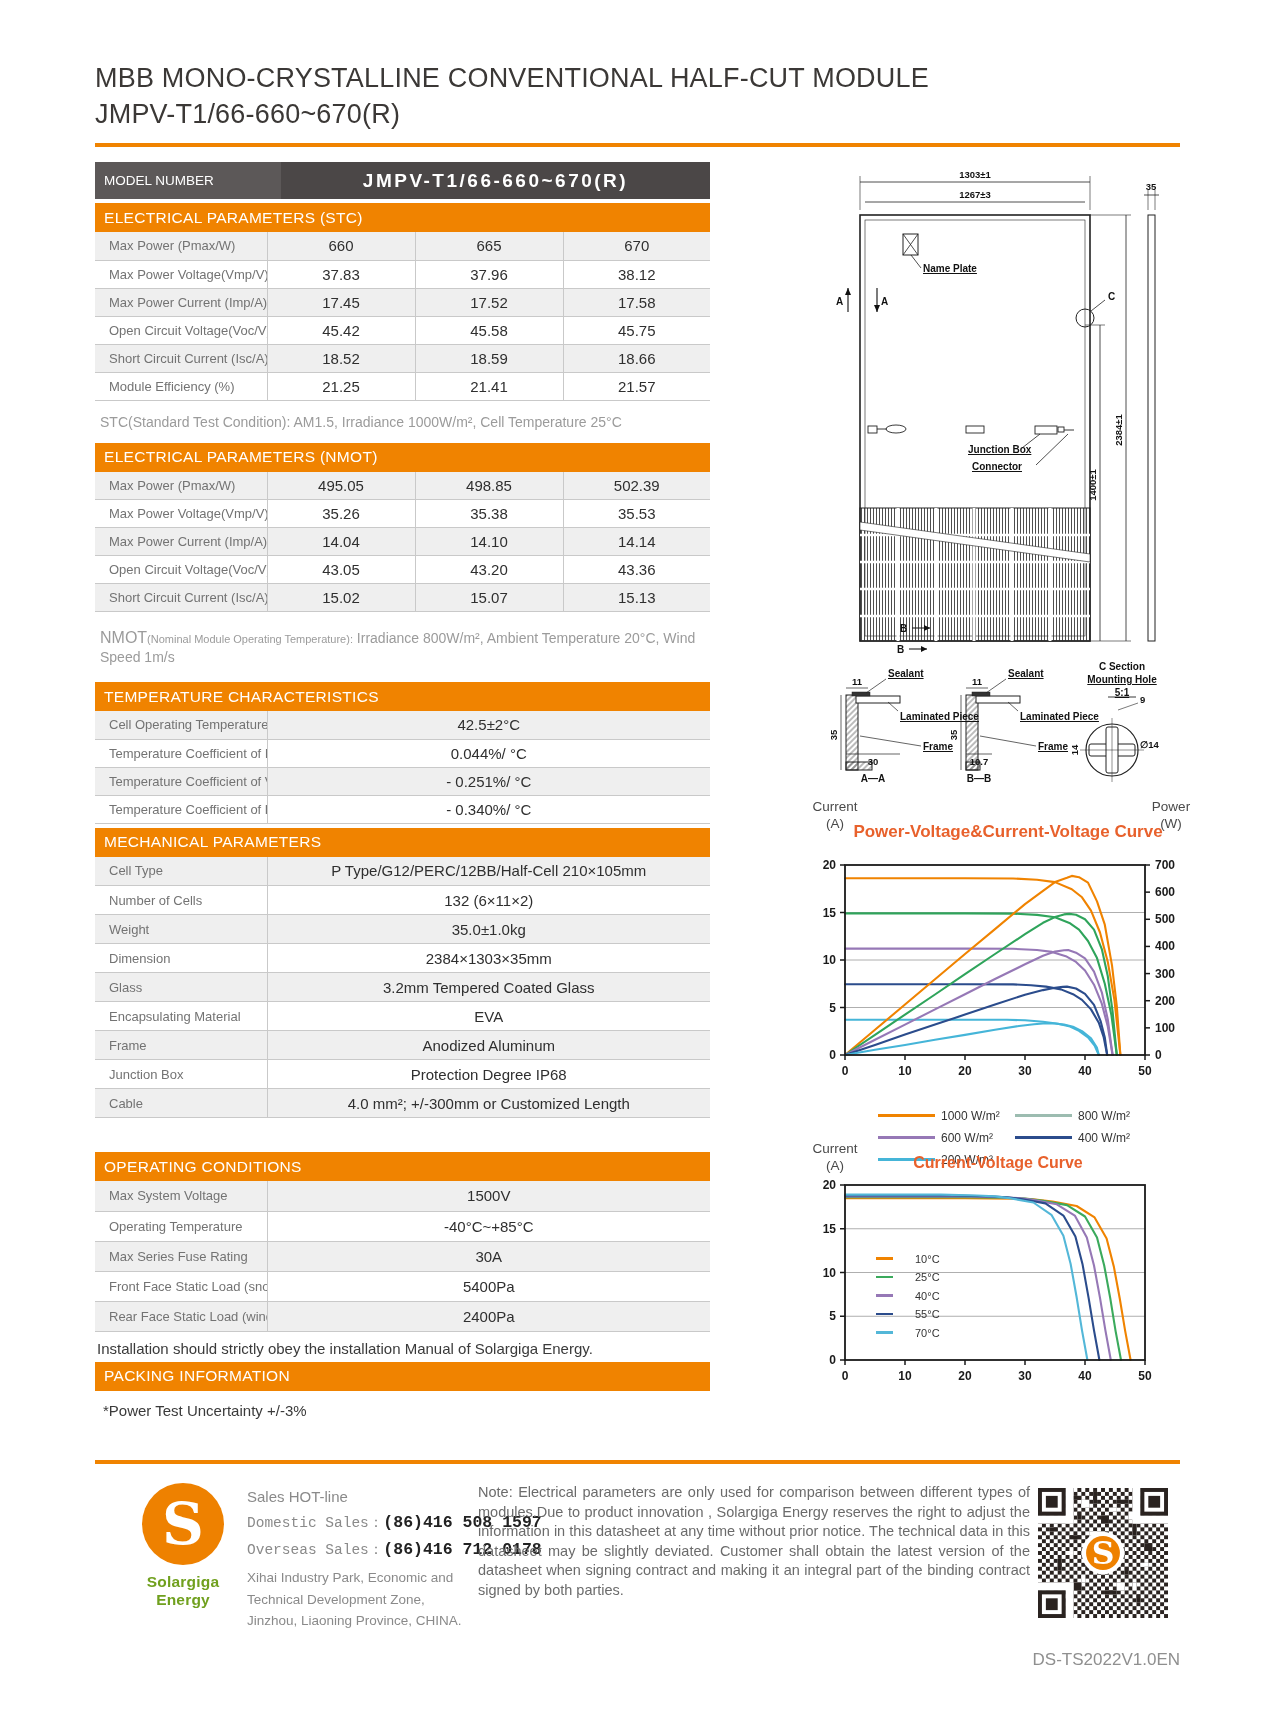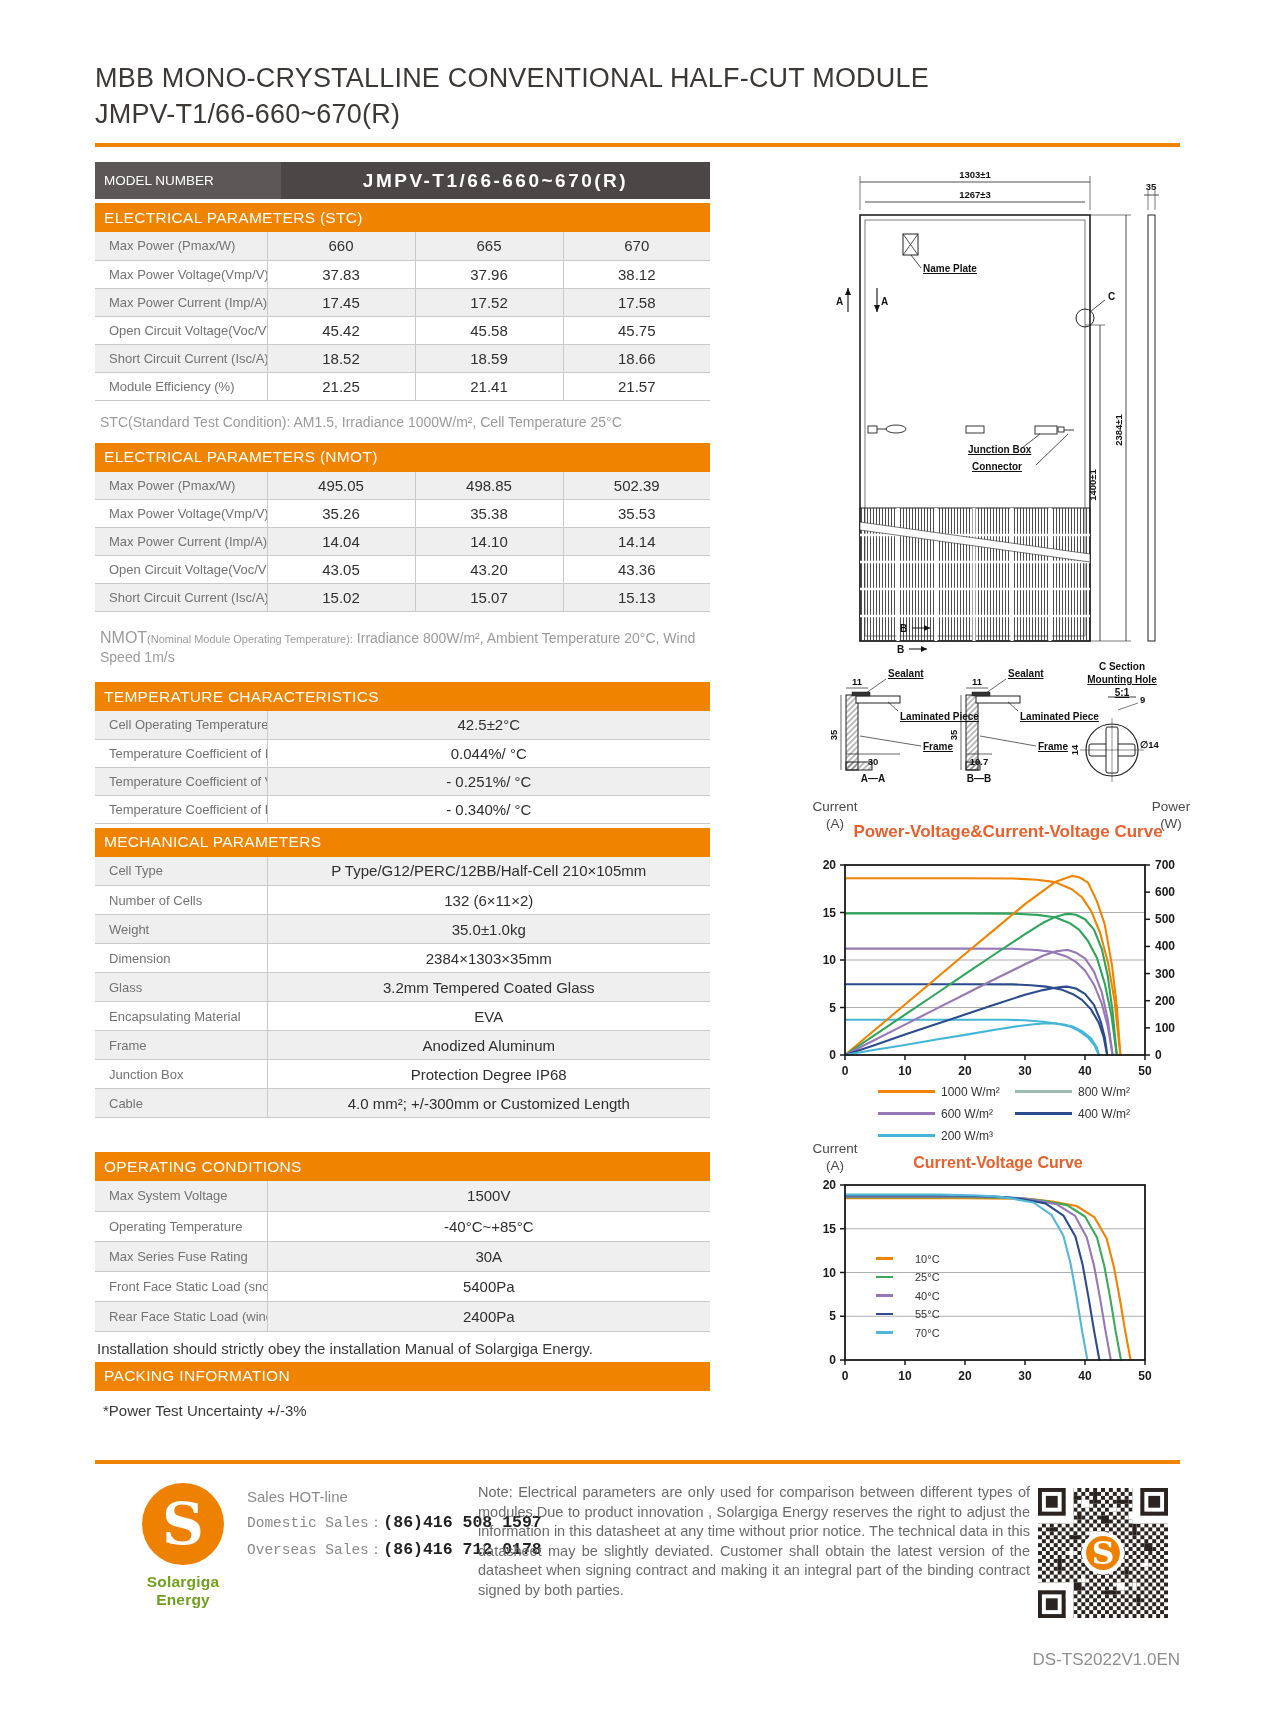--- a/index.html
+++ b/index.html
@@ -50,21 +50,21 @@
 
   
   .chart{position:absolute;left:740px;width:536px;}
   .chart1{top:795px;height:358px;}
   .chart2{top:1140px;height:255px;}
   .axis-name{position:absolute;font-size:13.5px;color:#4a4a4a;text-align:center;line-height:17px;}
   .chart-title{position:absolute;font-weight:bold;color:#E8612C;text-align:center;}
   .c1-title{left:100px;right:100px;top:27px;font-size:17px;}
   .c2-title{left:110px;right:130px;top:14px;font-size:16px;}
   .tick{font-family:"Liberation Sans",sans-serif;font-size:12px;font-weight:bold;fill:#1a1a1a;}
-  .legend1{position:absolute;left:138px;top:290px;display:grid;grid-template-columns:137px 137px;row-gap:9px;}
+  .legend1{position:absolute;left:138px;top:314px;display:grid;grid-template-columns:137px 137px;row-gap:9px;}
   .legend-item{display:flex;align-items:center;height:13px;}
   .legend1 .swatch{width:57px;height:2.6px;flex:0 0 auto;}
   .legend1 .legend-label{font-size:12px;color:#333;margin-left:6px;white-space:nowrap;}
   .legend2{position:absolute;left:136px;top:112px;display:flex;flex-direction:column;row-gap:5.5px;}
   .legend2 .swatch{width:17px;height:2.6px;flex:0 0 auto;}
   .legend2 .legend-label{font-size:11px;color:#333;margin-left:22px;white-space:nowrap;}
 
   
   .footer-rule{position:absolute;left:95px;top:1460px;width:1085px;height:3.5px;background:#F08300;}
   .logo{position:absolute;left:118px;top:1483px;width:130px;text-align:center;}
@@ -623,20 +623,21 @@
   </div>
 
   <div class="contact">
     <div class="sales-line">Sales HOT-line</div>
     <div class="phone-line">
       <span class="phone-label">Domestic Sales：</span><span class="phone-num">(86)416 508 1597</span>
     </div>
     <div class="phone-line">
       <span class="phone-label">Overseas Sales：</span><span class="phone-num">(86)416 712 0178</span>
     </div>
+    <div class="address">Xihai Industry Park, Economic and Technical Development Zone, Jinzhou, Liaoning Province, CHINA.</div>
   </div>
 
   <div class="note-par">Note:  Electrical parameters are only used for comparison between different types of modules.Due to product innovation , Solargiga Energy reserves the right to adjust the information in this datasheet at any time without prior notice. The technical data in this datasheet may be slightly deviated. Customer shall obtain the latest version of the datasheet when signing contract and making it an integral part of the binding contract signed by both parties.</div>
 
   <div class="qr">
     <svg viewBox="0 0 33 33" width="134" height="130">
       <defs>
         <pattern id="qrp" width="2" height="2" patternUnits="userSpaceOnUse">
           <rect width="2" height="2" fill="#fff"></rect>
           <rect width="1" height="1" fill="#2A2320"></rect>

